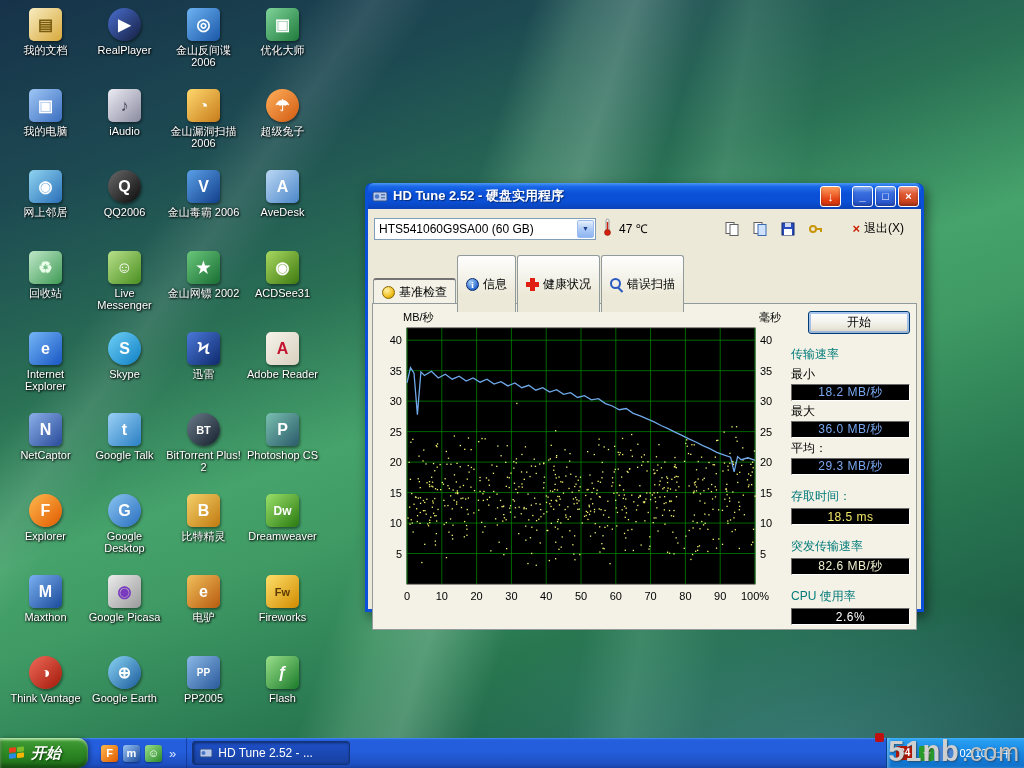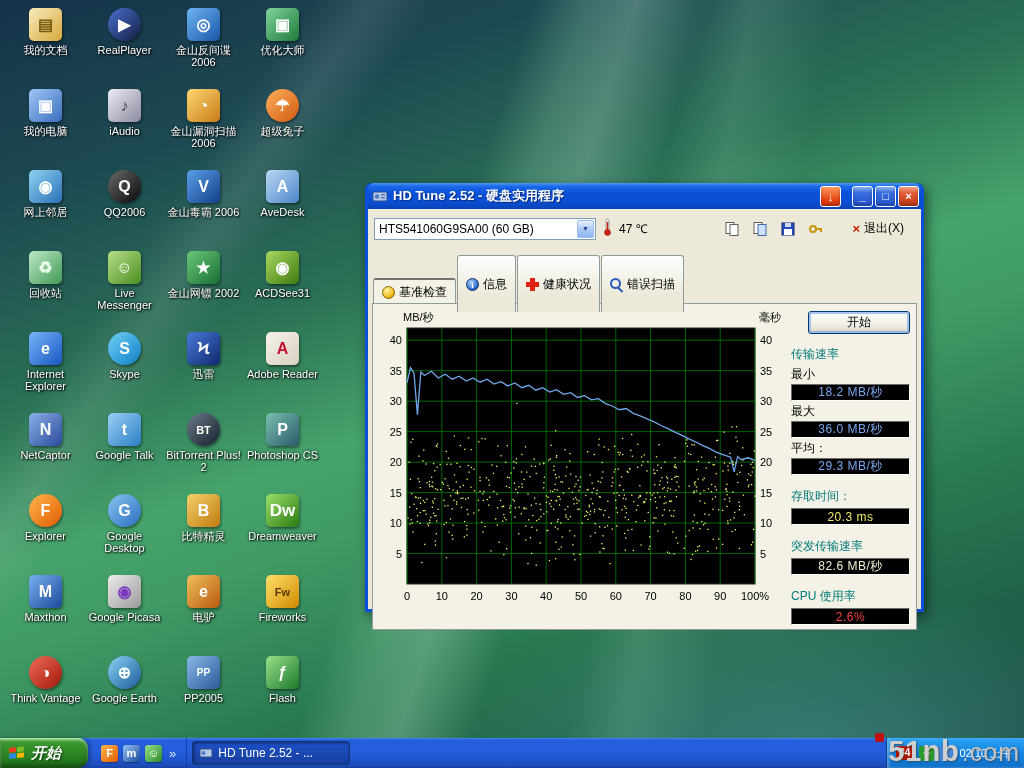--- a/index.html
+++ b/index.html
@@ -74,21 +74,21 @@
   #chart-svg { display:block; }
   #chart-svg text { font-family:"Liberation Sans",sans-serif; }
   .panel { flex:1; padding:2px 4px 0 8px; font-size:12px; color:#000; }
   .start-btn { display:block; width:102px; height:23px; margin:1px 0 12px auto; cursor:pointer; font-family:inherit;
     background:linear-gradient(180deg,#fefefe,#f4f3ee 45%,#e8e5d8 80%,#d0c9b8); border:1px solid #003c74; border-radius:3px;
     font-size:12px; box-shadow:inset 0 0 0 2px rgba(123,168,231,.65); }
   .sec { color:#007a7a; margin:3px 0 3px; }
   .lbl { margin:2px 0 1px; }
   .vbox { height:17px; background:#000; border:1px solid; border-color:#6a6a6a #fff #fff #6a6a6a;
     display:flex; align-items:center; justify-content:center; font-size:12px; margin-bottom:2px; letter-spacing:.5px; }
-  .v-blue { color:#7aa8f0; } .v-yellow { color:#f0e868; } .v-cream { color:#f0f0d0; } .v-white { color:#ef4444; }
+  .v-blue { color:#7aa8f0; } .v-yellow { color:#f0e868; } .v-cream { color:#f0f0d0; } .v-white { color:#ffffff; }
   .gap { height:8px; }
   
   #taskbar { position:absolute; left:0; bottom:0; width:1024px; height:30px; z-index:100; display:flex; align-items:stretch;
     background:linear-gradient(180deg,#4a8ef5 0%,#2966e2 5%,#245edc 9%,#245edc 45%,#1d4fc0 88%,#1941a5 100%); }
   #start-btn { width:88px; display:flex; align-items:center; gap:5px; padding-left:8px; cursor:pointer;
     background:linear-gradient(180deg,#8adf73 0%,#3f9a34 10%,#2f8a26 45%,#1e6f18 95%);
     border-radius:0 10px 10px 0; color:#fff; font-weight:bold; font-style:italic; font-size:15px;
     text-shadow:1px 1px 2px #0a3a08;
     box-shadow:inset 0 2px 3px rgba(255,255,255,.45), inset 0 -3px 4px rgba(0,0,0,.35), 2px 0 4px rgba(0,0,0,.35); }
   #quicklaunch { display:flex; align-items:center; gap:5px; padding:0 8px; margin-left:5px;
@@ -222,21 +222,21 @@
       </div>
       <div class="dicon">
         <div class="dicon-img circ" style="background: linear-gradient(135deg, rgb(138, 196, 240), rgb(42, 111, 192));">G</div>
         <div class="dicon-label">Google Desktop</div>
       </div>
       <div class="dicon">
         <div class="dicon-img" style="background: linear-gradient(135deg, rgb(245, 208, 106), rgb(192, 122, 16));">B</div>
         <div class="dicon-label">比特精灵</div>
       </div>
       <div class="dicon">
-        <div class="dicon-img" style="background: linear-gradient(135deg, rgb(154, 224, 106), rgb(42, 122, 16)); font-size: 17px;">Dw</div>
+        <div class="dicon-img" style="background: linear-gradient(135deg, rgb(154, 224, 106), rgb(42, 122, 16)); font-size: 12px;">Dw</div>
         <div class="dicon-label">Dreamweaver</div>
       </div>
       <div class="dicon">
         <div class="dicon-img" style="background: linear-gradient(135deg, rgb(122, 176, 240), rgb(26, 74, 154));">M</div>
         <div class="dicon-label">Maxthon</div>
       </div>
       <div class="dicon">
         <div class="dicon-img" style="background: linear-gradient(135deg, rgb(236, 236, 236), rgb(154, 154, 154)); color: rgb(122, 58, 192);">◉</div>
         <div class="dicon-label">Google Picasa</div>
       </div>
@@ -1060,21 +1060,21 @@
           <button class="start-btn">开始</button>
           <div class="sec">传输速率</div>
           <div class="lbl">最小</div>
           <div class="vbox v-blue">18.2 MB/秒</div>
           <div class="lbl">最大</div>
           <div class="vbox v-blue">36.0 MB/秒</div>
           <div class="lbl">平均：</div>
           <div class="vbox v-blue">29.3 MB/秒</div>
           <div class="gap"></div>
           <div class="sec">存取时间：</div>
-          <div class="vbox v-yellow">20.3 ms</div>
+          <div class="vbox v-yellow">18.5 ms</div>
           <div class="gap"></div>
           <div class="sec">突发传输速率</div>
           <div class="vbox v-cream">82.6 MB/秒</div>
           <div class="gap"></div>
           <div class="sec">CPU 使用率</div>
           <div class="vbox v-white">2.6%</div>
         </div>
       </div>
     </div>
   </div>

